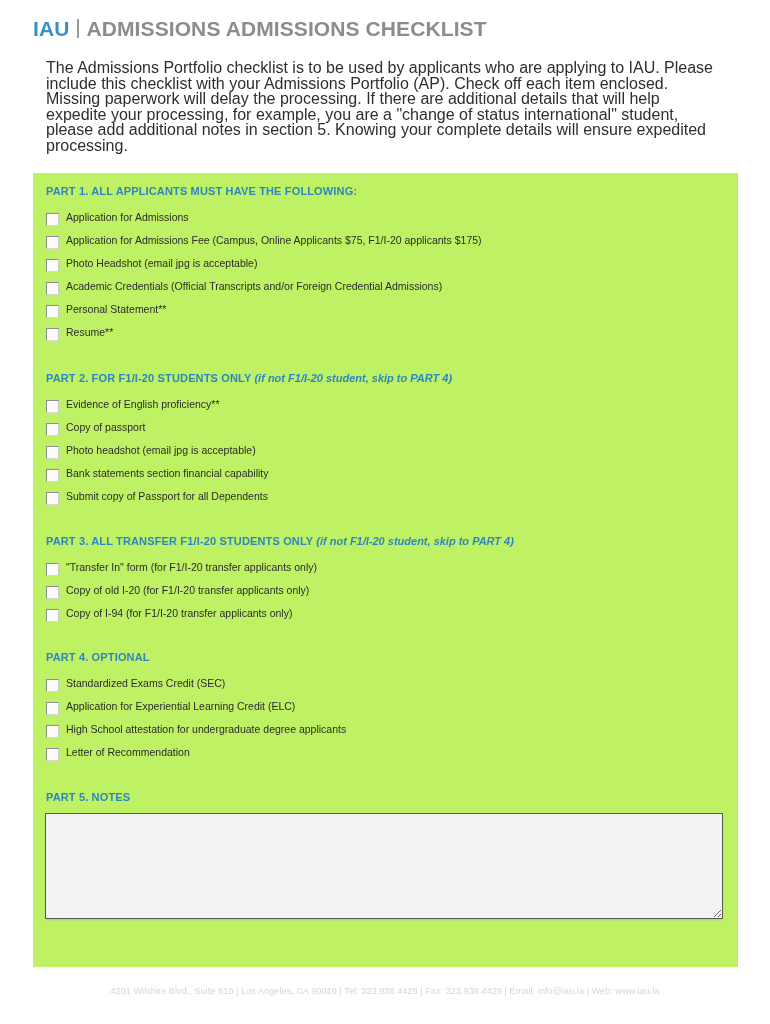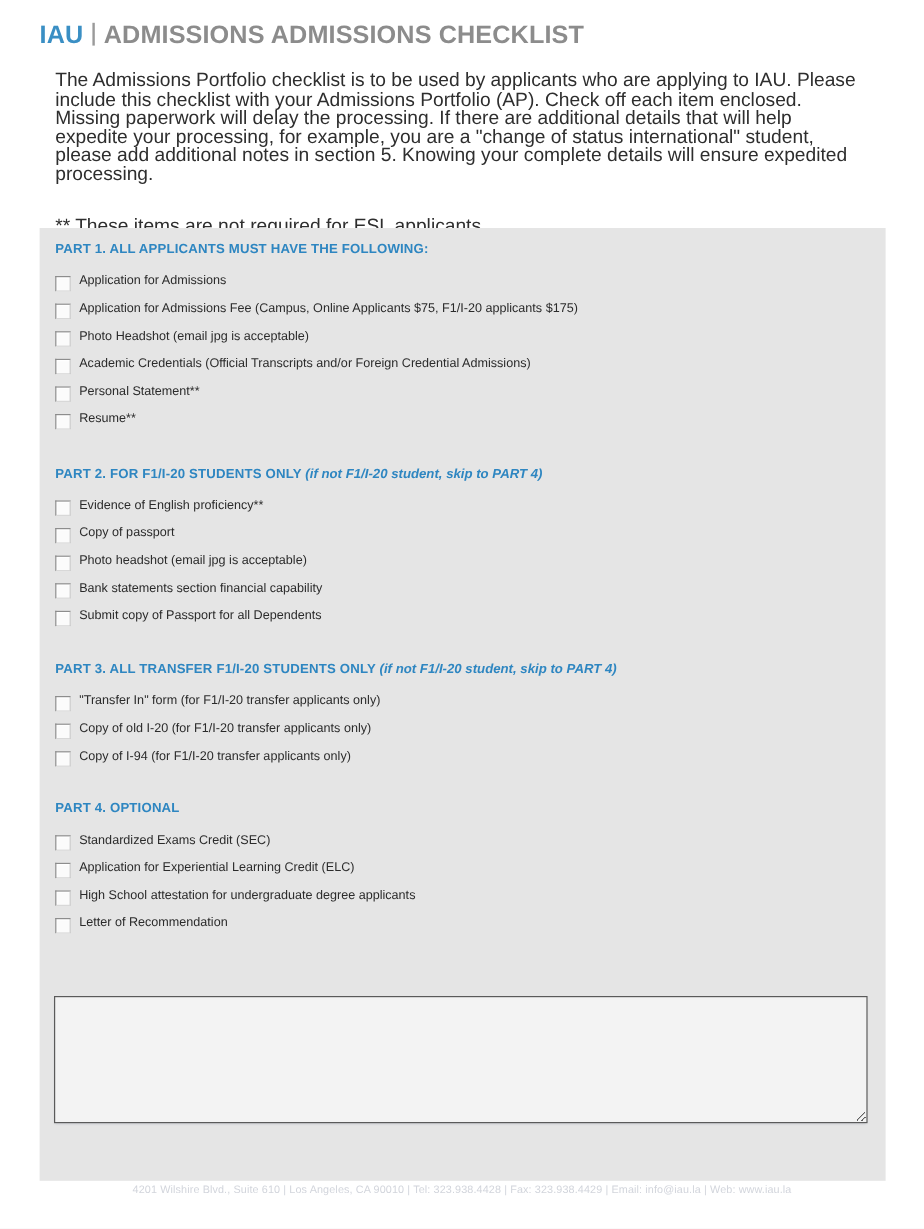--- a/index.html
+++ b/index.html
@@ -64,24 +64,24 @@
     margin: 0;
   }
   .intro .esl-note {
     margin-top: 27px;
   }
 
   
   .panel {
     position: absolute;
     left: 33px;
-    top: 190px;
+    top: 173px;
     width: 705px;
     height: 794px;
-    background: #e5e5e5;
+    background: #bef264;
   }
 
   .section {
     position: absolute;
     left: 13px;
     width: 680px;
   }
 
   .section-heading {
     font-size: 11px;
@@ -268,18 +268,23 @@
         <span class="checkbox"></span>
         <span class="check-label">High School attestation for undergraduate degree applicants</span>
       </div>
       <div class="check-row">
         <span class="checkbox"></span>
         <span class="check-label">Letter of Recommendation</span>
       </div>
     </div>
   </div>
 
+  <div class="section" style="top:618px;">
+    <div class="section-heading">
+      <span>PART 5. NOTES</span>
+    </div>
+  </div>
 
   <textarea class="notes-box" placeholder="" style=""></textarea>
 
 </div>
 
 <div class="footer">4201 Wilshire Blvd., Suite 610 | Los Angeles, CA 90010 | Tel: 323.938.4428 | Fax: 323.938.4429 | Email: info@iau.la | Web: www.iau.la</div>
 
 </body></html>

